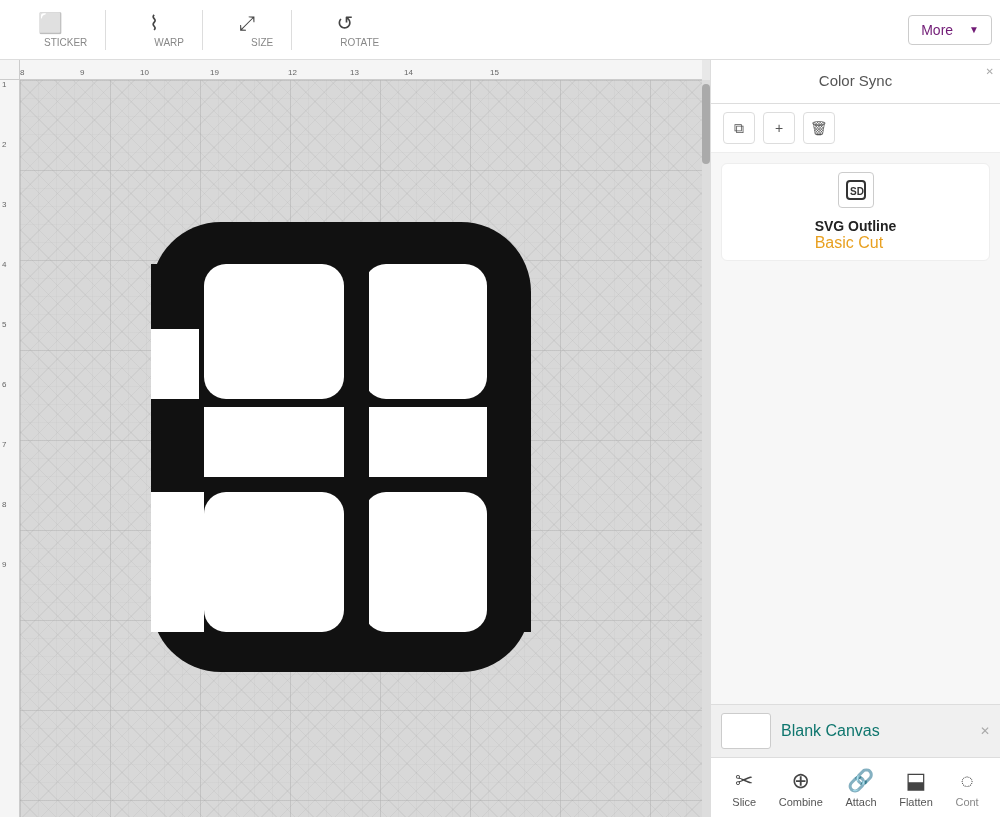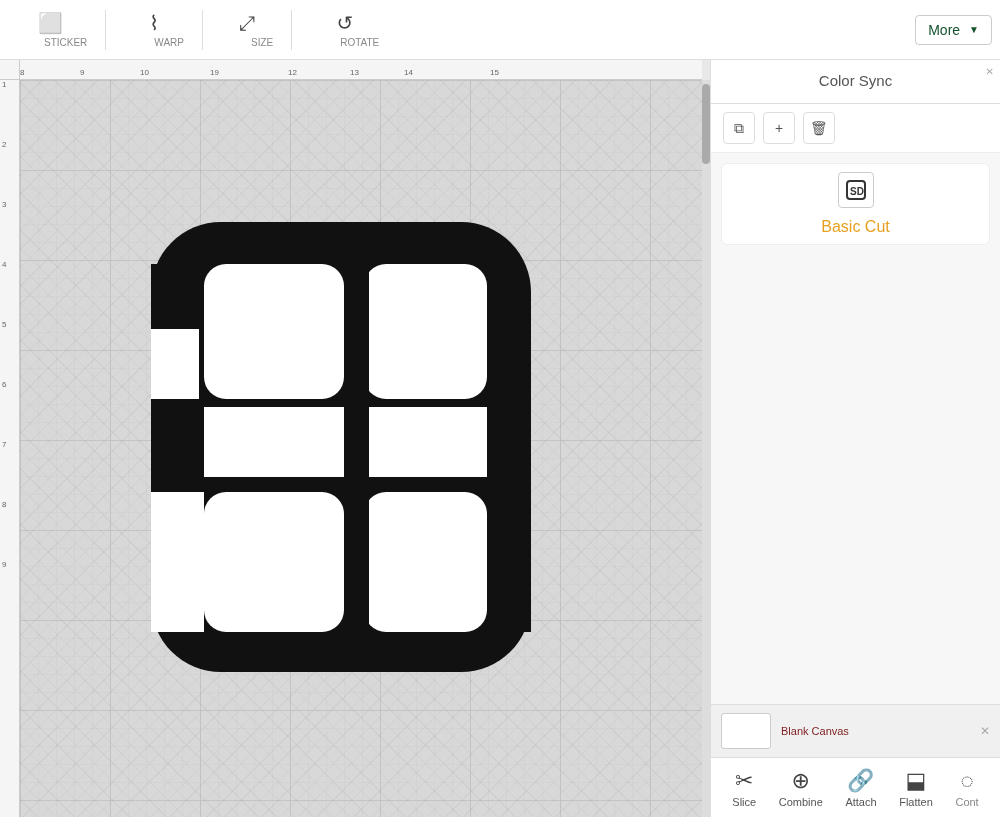--- a/index.html
+++ b/index.html
@@ -35,28 +35,28 @@
       color: #444;
     }
     .toolbar-divider {
       width: 1px;
       height: 40px;
       background: #ddd;
     }
     .more-btn {
       display: flex;
       align-items: center;
-      gap: 9px;
+      gap: 16px;
       padding: 6px 12px;
       border: 1px solid #ccc;
       border-radius: 4px;
       background: white;
       cursor: pointer;
       font-size: 14px;
-      color: #14532d;
+      color: #701a75;
       margin-left: auto;
     }
     .more-btn .chevron { font-size: 10px; }
 
     
     .main {
       display: flex;
       flex: 1;
       overflow: hidden;
     }
@@ -259,21 +259,21 @@
       border-top: 1px solid #ddd;
     }
     .blank-thumb {
       width: 50px;
       height: 36px;
       background: white;
       border: 1px solid #ccc;
       border-radius: 3px;
       flex-shrink: 0;
     }
-    .blank-label { font-size: 11px; color: #7f1d1d; text-align: center; }
+    .blank-label { font-size: 16px; color: #0f766e; text-align: center; }
     .blank-close { margin-left: auto; color: #aaa; font-size: 12px; cursor: pointer; }
 
     
     .bottom-toolbar {
       height: 60px;
       background: white;
       border-top: 1px solid #ddd;
       display: flex;
       align-items: center;
       justify-content: space-around;
@@ -425,20 +425,21 @@
 
     <div class="panel-content">
       <div class="layer-item">
         <div class="layer-thumb">
           <svg width="24" height="24" viewBox="0 0 24 24">
             <rect x="3" y="3" width="18" height="18" rx="3" fill="none" stroke="#333" stroke-width="2"></rect>
             <text x="6" y="17" font-size="10" fill="#333" font-weight="bold">SD</text>
           </svg>
         </div>
         <div class="layer-info">
+          <div class="layer-name">SVG Outline</div>
           <div class="layer-sub" style="color: rgb(232, 160, 32);">Basic Cut</div>
         </div>
       </div>
     </div>
 
     <div class="blank-canvas-row">
       <div class="blank-thumb"></div>
       <span class="blank-label">Blank Canvas</span>
       <span class="blank-close">✕</span>
     </div>

